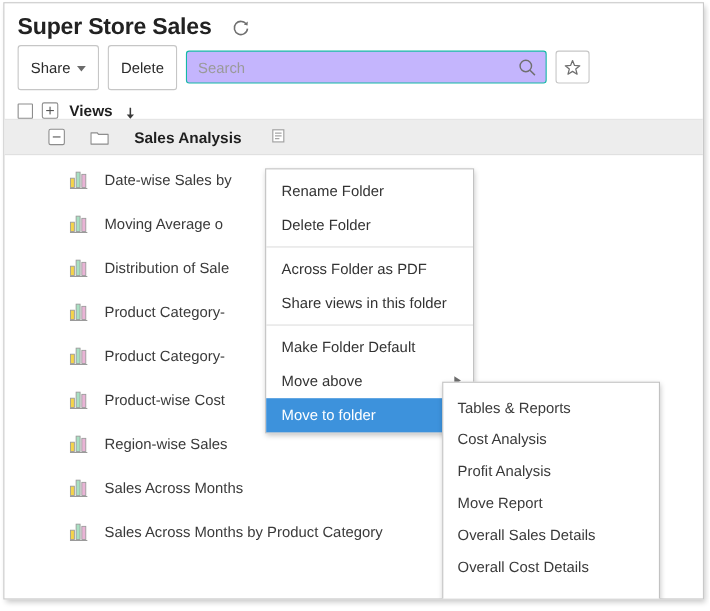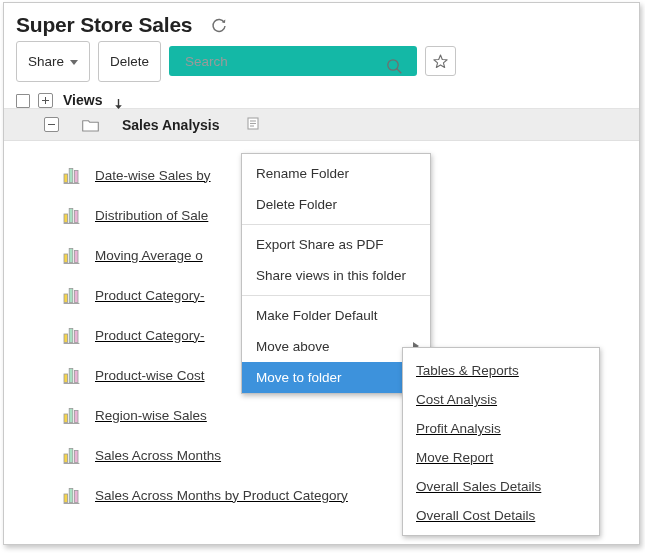--- a/index.html
+++ b/index.html
@@ -74,24 +74,24 @@
     width: 0; height: 0;
     border-left: 4px solid transparent;
     border-right: 4px solid transparent;
     border-top: 5px solid #6b6b6b;
     display: inline-block;
     margin-top: 2px;
   }
   .search-wrap {
     position: relative;
     height: 30px;
-    width: 248px;
-    border: 6px solid #14b8a6;
+    width: 328px;
+    border: 1px solid #14b8a6;
     border-radius: 3px;
-    background: #14b8a6;
+    background: #c4b5fd;
     display: flex;
     align-items: center;
   }
   .search-input {
     border: none;
     outline: none;
     background: transparent;
     width: 100%;
     height: 100%;
     padding: 0 30px 0 10px;
@@ -187,21 +187,21 @@
   }
   .folder-name {
     font-size: 14px;
     font-weight: bold;
     color: #1f1f1f;
   }
   .folder-icon { width: 17px; height: 14px; }
   .row-menu-icon { width: 14px; height: 15px; margin-left: 4px; cursor: pointer; }
 
   
-  .view-list { padding-top: 14px; text-decoration: underline; }
+  .view-list { padding-top: 2px; }
   .view-row {
     display: flex;
     align-items: center;
     height: 40px;
     padding-left: 59px;
     gap: 13px;
     cursor: pointer;
   }
   .view-name {
     font-size: 13.5px;
@@ -254,22 +254,21 @@
 
   
   .sub-menu {
     position: absolute;
     left: 398px; top: 344px;
     width: 198px;
     background: #ffffff;
     border: 1px solid #c2c2c2;
     box-shadow: 1px 2px 5px rgba(0,0,0,0.25);
     z-index: 50;
-    padding: 8px 0 5px 0;
-    text-decoration: underline;
+    padding: 8px 0 24px 0;
   }
   .sub-item {
     height: 29px;
     display: flex;
     align-items: center;
     padding-left: 13px;
     font-size: 13.5px;
     color: #3a3a3a;
     cursor: pointer;
     white-space: nowrap;
@@ -359,32 +358,32 @@
       </div>
       <div class="view-row">
         <span class="barchart-icon">
           <svg viewBox="0 0 19 19" width="19" height="19">
             <rect x="1" y="8" width="3.6" height="8.5" fill="#f5d44b" stroke="#9a9a9a" stroke-width="0.8"></rect>
             <rect x="6.2" y="2.5" width="3.6" height="14" fill="#a8e0c2" stroke="#9a9a9a" stroke-width="0.8"></rect>
             <rect x="11.4" y="4.5" width="3.6" height="12" fill="#e9b4d6" stroke="#9a9a9a" stroke-width="0.8"></rect>
             <line x1="0.6" y1="17.4" x2="16.4" y2="17.4" stroke="#9a9a9a" stroke-width="1"></line>
           </svg>
         </span>
+        <span class="view-name">Moving Average o</span>
+      </div>
+      <div class="view-row">
+        <span class="barchart-icon">
+          <svg viewBox="0 0 19 19" width="19" height="19">
+            <rect x="1" y="8" width="3.6" height="8.5" fill="#f5d44b" stroke="#9a9a9a" stroke-width="0.8"></rect>
+            <rect x="6.2" y="2.5" width="3.6" height="14" fill="#a8e0c2" stroke="#9a9a9a" stroke-width="0.8"></rect>
+            <rect x="11.4" y="4.5" width="3.6" height="12" fill="#e9b4d6" stroke="#9a9a9a" stroke-width="0.8"></rect>
+            <line x1="0.6" y1="17.4" x2="16.4" y2="17.4" stroke="#9a9a9a" stroke-width="1"></line>
+          </svg>
+        </span>
         <span class="view-name">Distribution of Sale</span>
-      </div>
-      <div class="view-row">
-        <span class="barchart-icon">
-          <svg viewBox="0 0 19 19" width="19" height="19">
-            <rect x="1" y="8" width="3.6" height="8.5" fill="#f5d44b" stroke="#9a9a9a" stroke-width="0.8"></rect>
-            <rect x="6.2" y="2.5" width="3.6" height="14" fill="#a8e0c2" stroke="#9a9a9a" stroke-width="0.8"></rect>
-            <rect x="11.4" y="4.5" width="3.6" height="12" fill="#e9b4d6" stroke="#9a9a9a" stroke-width="0.8"></rect>
-            <line x1="0.6" y1="17.4" x2="16.4" y2="17.4" stroke="#9a9a9a" stroke-width="1"></line>
-          </svg>
-        </span>
-        <span class="view-name">Moving Average o</span>
       </div>
       <div class="view-row">
         <span class="barchart-icon">
           <svg viewBox="0 0 19 19" width="19" height="19">
             <rect x="1" y="8" width="3.6" height="8.5" fill="#f5d44b" stroke="#9a9a9a" stroke-width="0.8"></rect>
             <rect x="6.2" y="2.5" width="3.6" height="14" fill="#a8e0c2" stroke="#9a9a9a" stroke-width="0.8"></rect>
             <rect x="11.4" y="4.5" width="3.6" height="12" fill="#e9b4d6" stroke="#9a9a9a" stroke-width="0.8"></rect>
             <line x1="0.6" y1="17.4" x2="16.4" y2="17.4" stroke="#9a9a9a" stroke-width="1"></line>
           </svg>
         </span>
@@ -449,21 +448,21 @@
 
     <div class="ctx-menu">
       <div class="ctx-item">
         <span>Rename Folder</span>
       </div>
       <div class="ctx-item">
         <span>Delete Folder</span>
       </div>
       <div class="ctx-sep"></div>
       <div class="ctx-item">
-        <span>Export Share as PDF</span>
+        <span>Across Folder as PDF</span>
       </div>
       <div class="ctx-item">
         <span>Share views in this folder</span>
       </div>
       <div class="ctx-sep"></div>
       <div class="ctx-item">
         <span>Make Folder Default</span>
       </div>
       <div class="ctx-item">
         <span>Move above</span>

